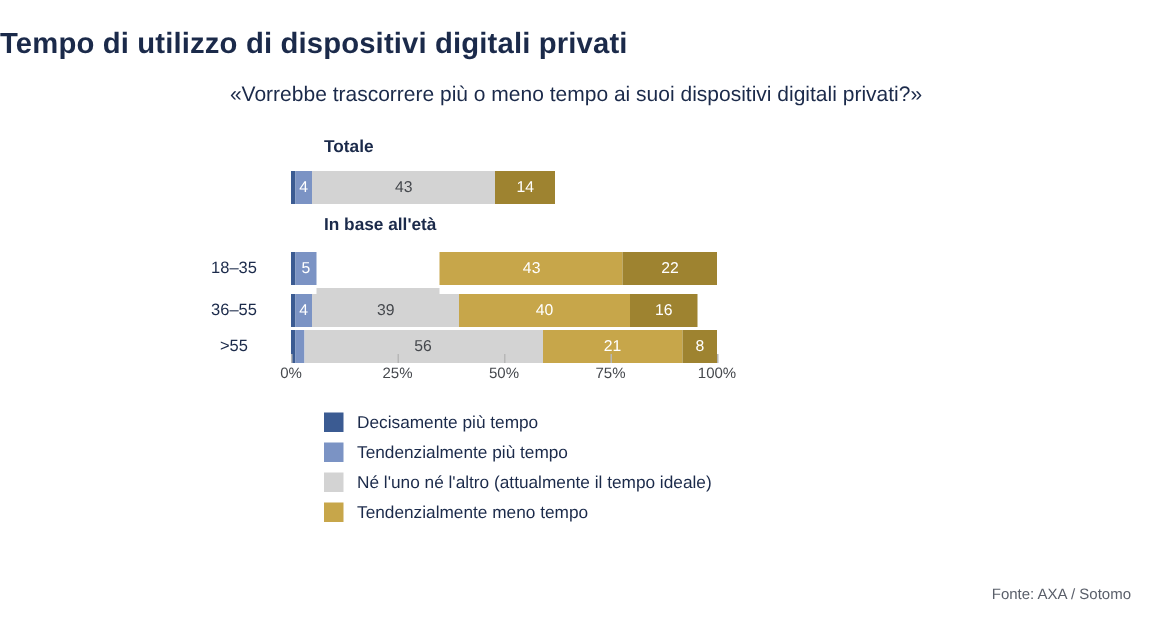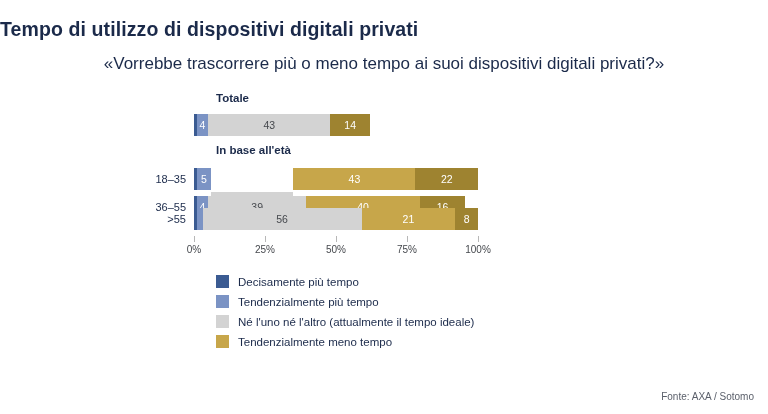--- a/index.html
+++ b/index.html
@@ -30,21 +30,21 @@
     font-weight: bold;
     color: #1b2a4a;
     letter-spacing: 0.1px;
   }
   .subtitle {
     position: absolute;
     top: 54px;
     left: 0;
     width: 768px;
     text-align: center;
-    font-size: 17px;
+    font-size: 14px;
     font-weight: normal;
     color: #1b2a4a;
   }
 
   
   .plot {
     position: absolute;
     left: 194px;
     top: 92px;
     width: 380px;
@@ -60,21 +60,21 @@
   .row {
     position: absolute;
     height: 22px;
     left: 0;
     width: 380px;
   }
   .row-label {
     position: absolute;
     left: -68px;
     width: 60px;
-    text-align: right;
+    text-align: center;
     font-size: 11px;
     color: #1b2a4a;
     line-height: 22px;
   }
   .bar {
     position: absolute;
     left: 0;
     top: 0;
     height: 22px;
     width: 284px;
@@ -183,21 +183,21 @@
         <div class="row" style="top: 104px;">
           <div class="row-label">36–55</div>
           <div class="bar">
             <div class="seg" style="width: 2.84px; background: rgb(59, 91, 146);"></div>
             <div class="seg" style="width: 11.36px; background: rgb(123, 147, 196);">4</div>
             <div class="seg dark-text" style="width: 98px; background: rgb(211, 211, 211);">39</div>
             <div class="seg" style="width: 113.6px; background: rgb(199, 166, 74);">40</div>
             <div class="seg" style="width: 45.44px; background: rgb(158, 131, 48);">16</div>
           </div>
         </div>
-        <div class="row" style="top: 116px; text-decoration: underline;">
+        <div class="row" style="top: 128px; text-decoration: underline;">
           <div class="row-label">&gt;55</div>
           <div class="bar">
             <div class="seg" style="width: 2.84px; background: rgb(59, 91, 146);"></div>
             <div class="seg" style="width: 5.68px; background: rgb(123, 147, 196);"></div>
             <div class="seg dark-text" style="width: 159.04px; background: rgb(211, 211, 211);">56</div>
             <div class="seg" style="width: 93.72px; background: rgb(199, 166, 74);">21</div>
             <div class="seg" style="width: 22.72px; background: rgb(158, 131, 48);">8</div>
           </div>
         </div>
       </div>

